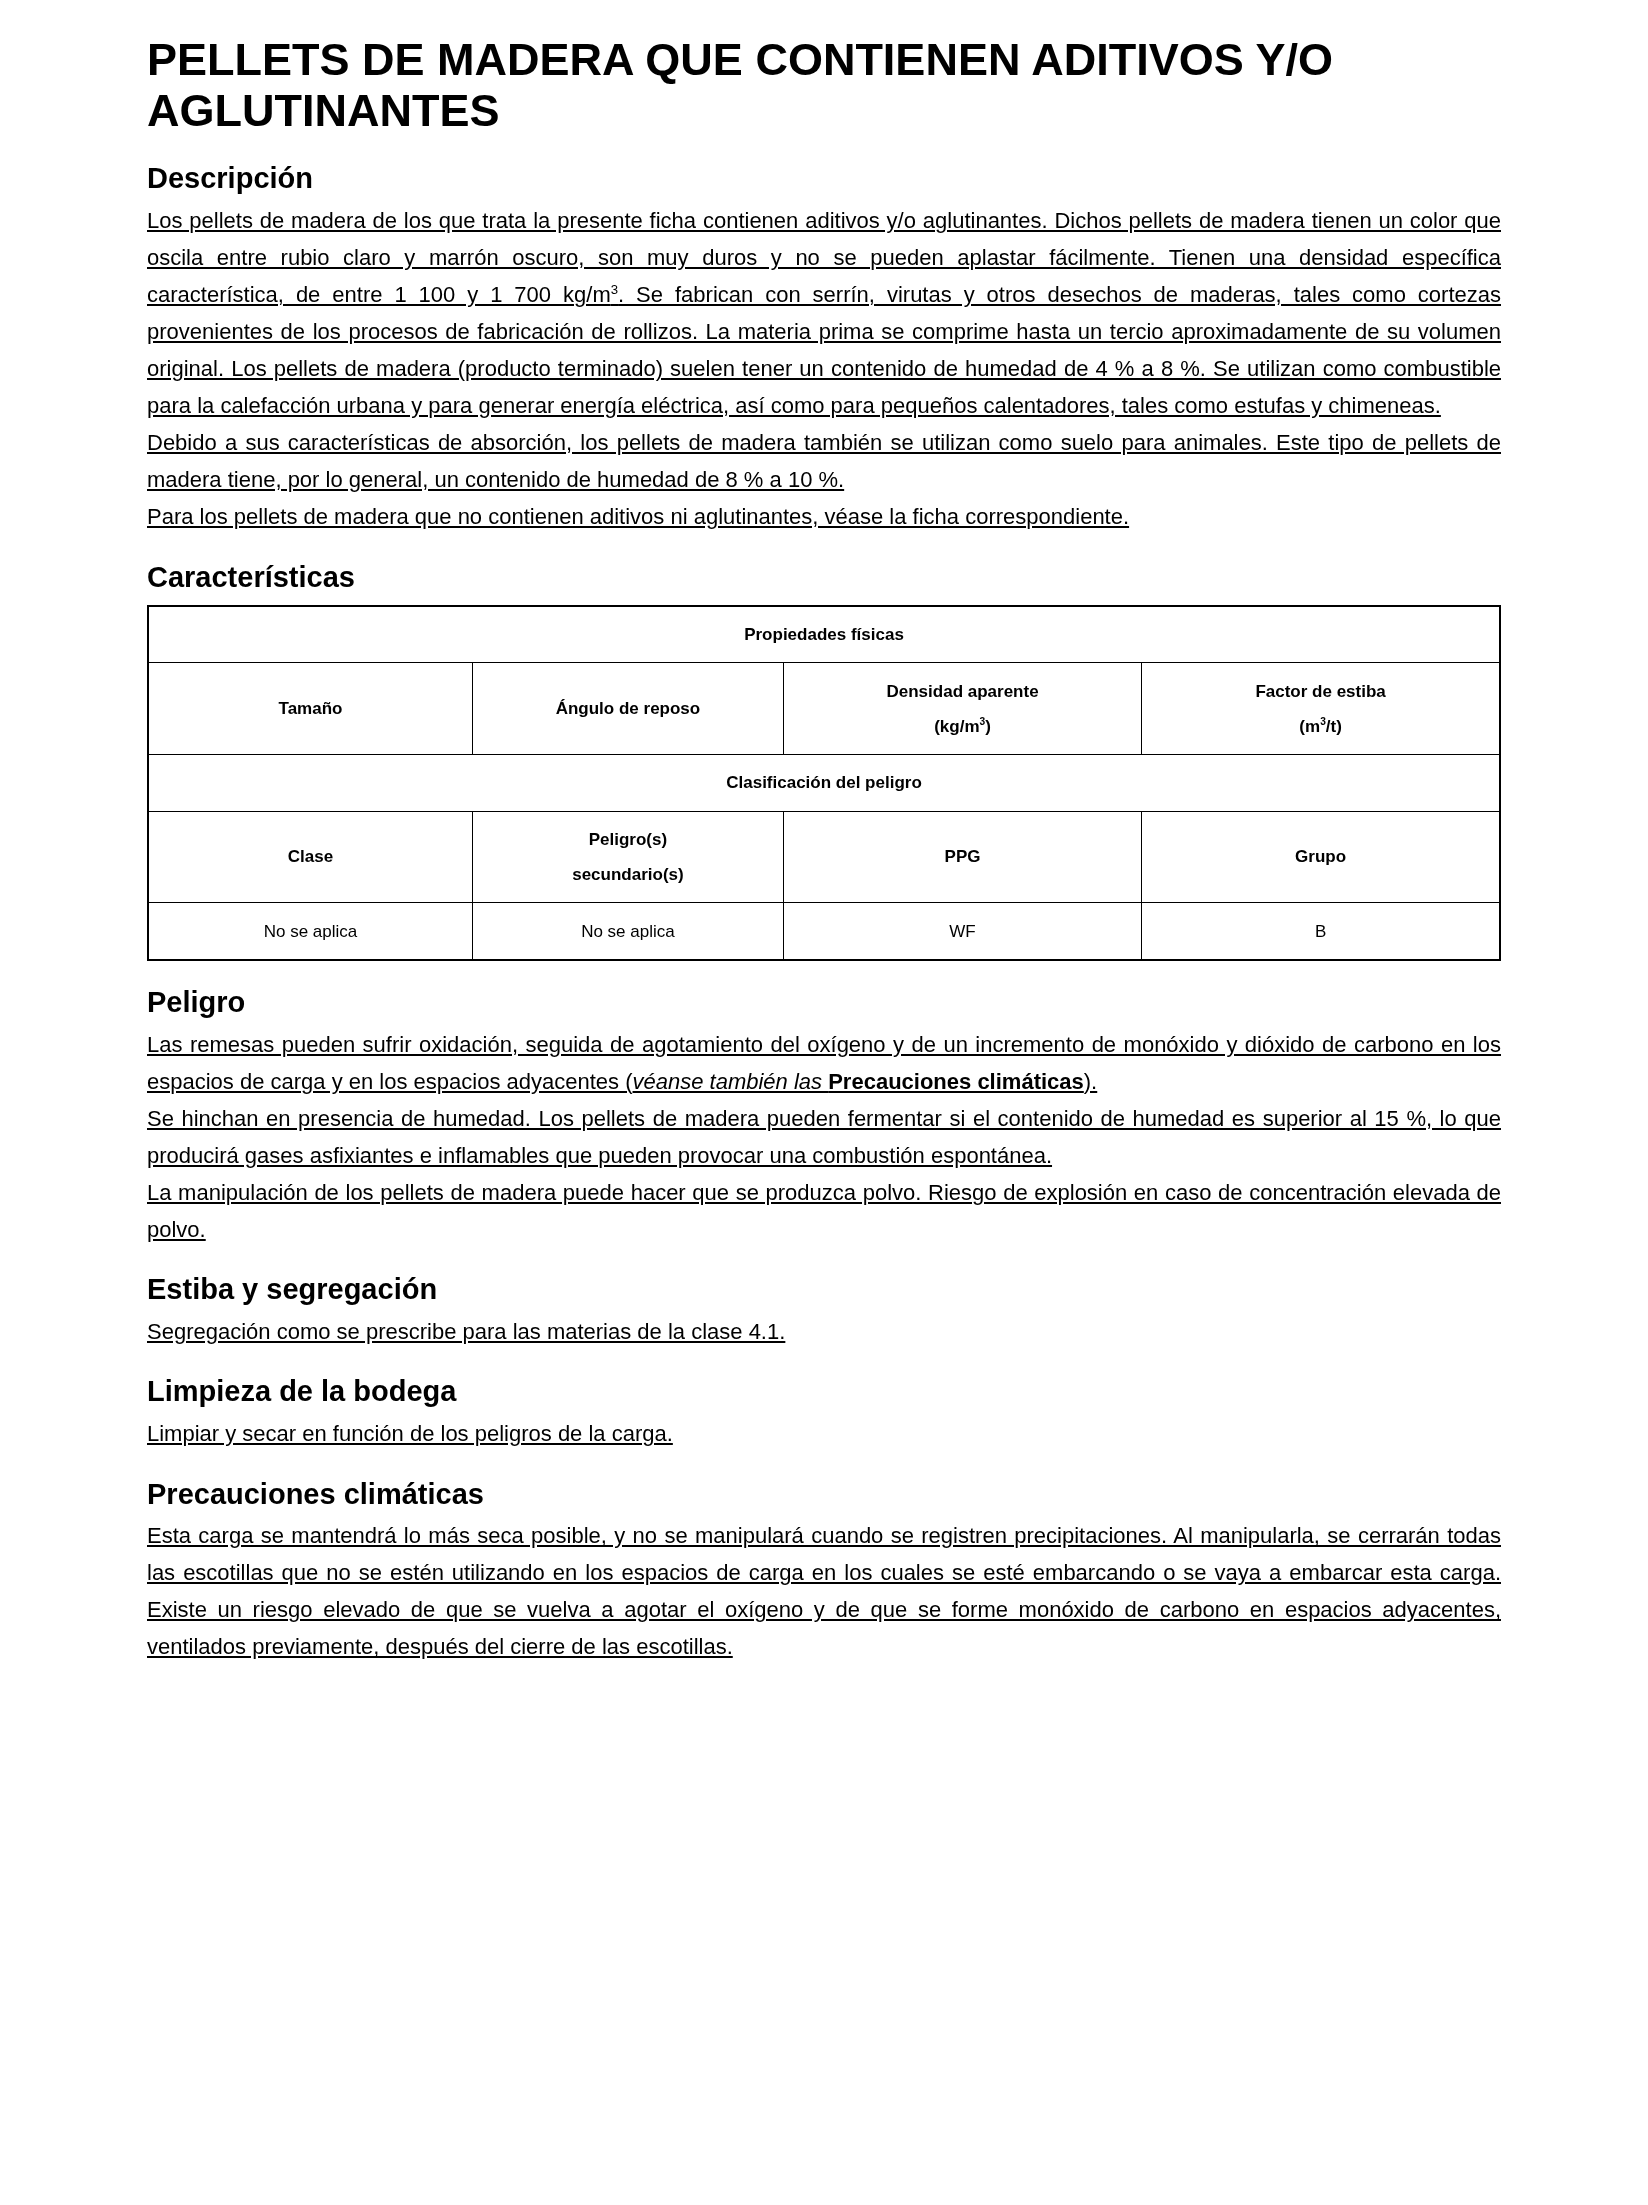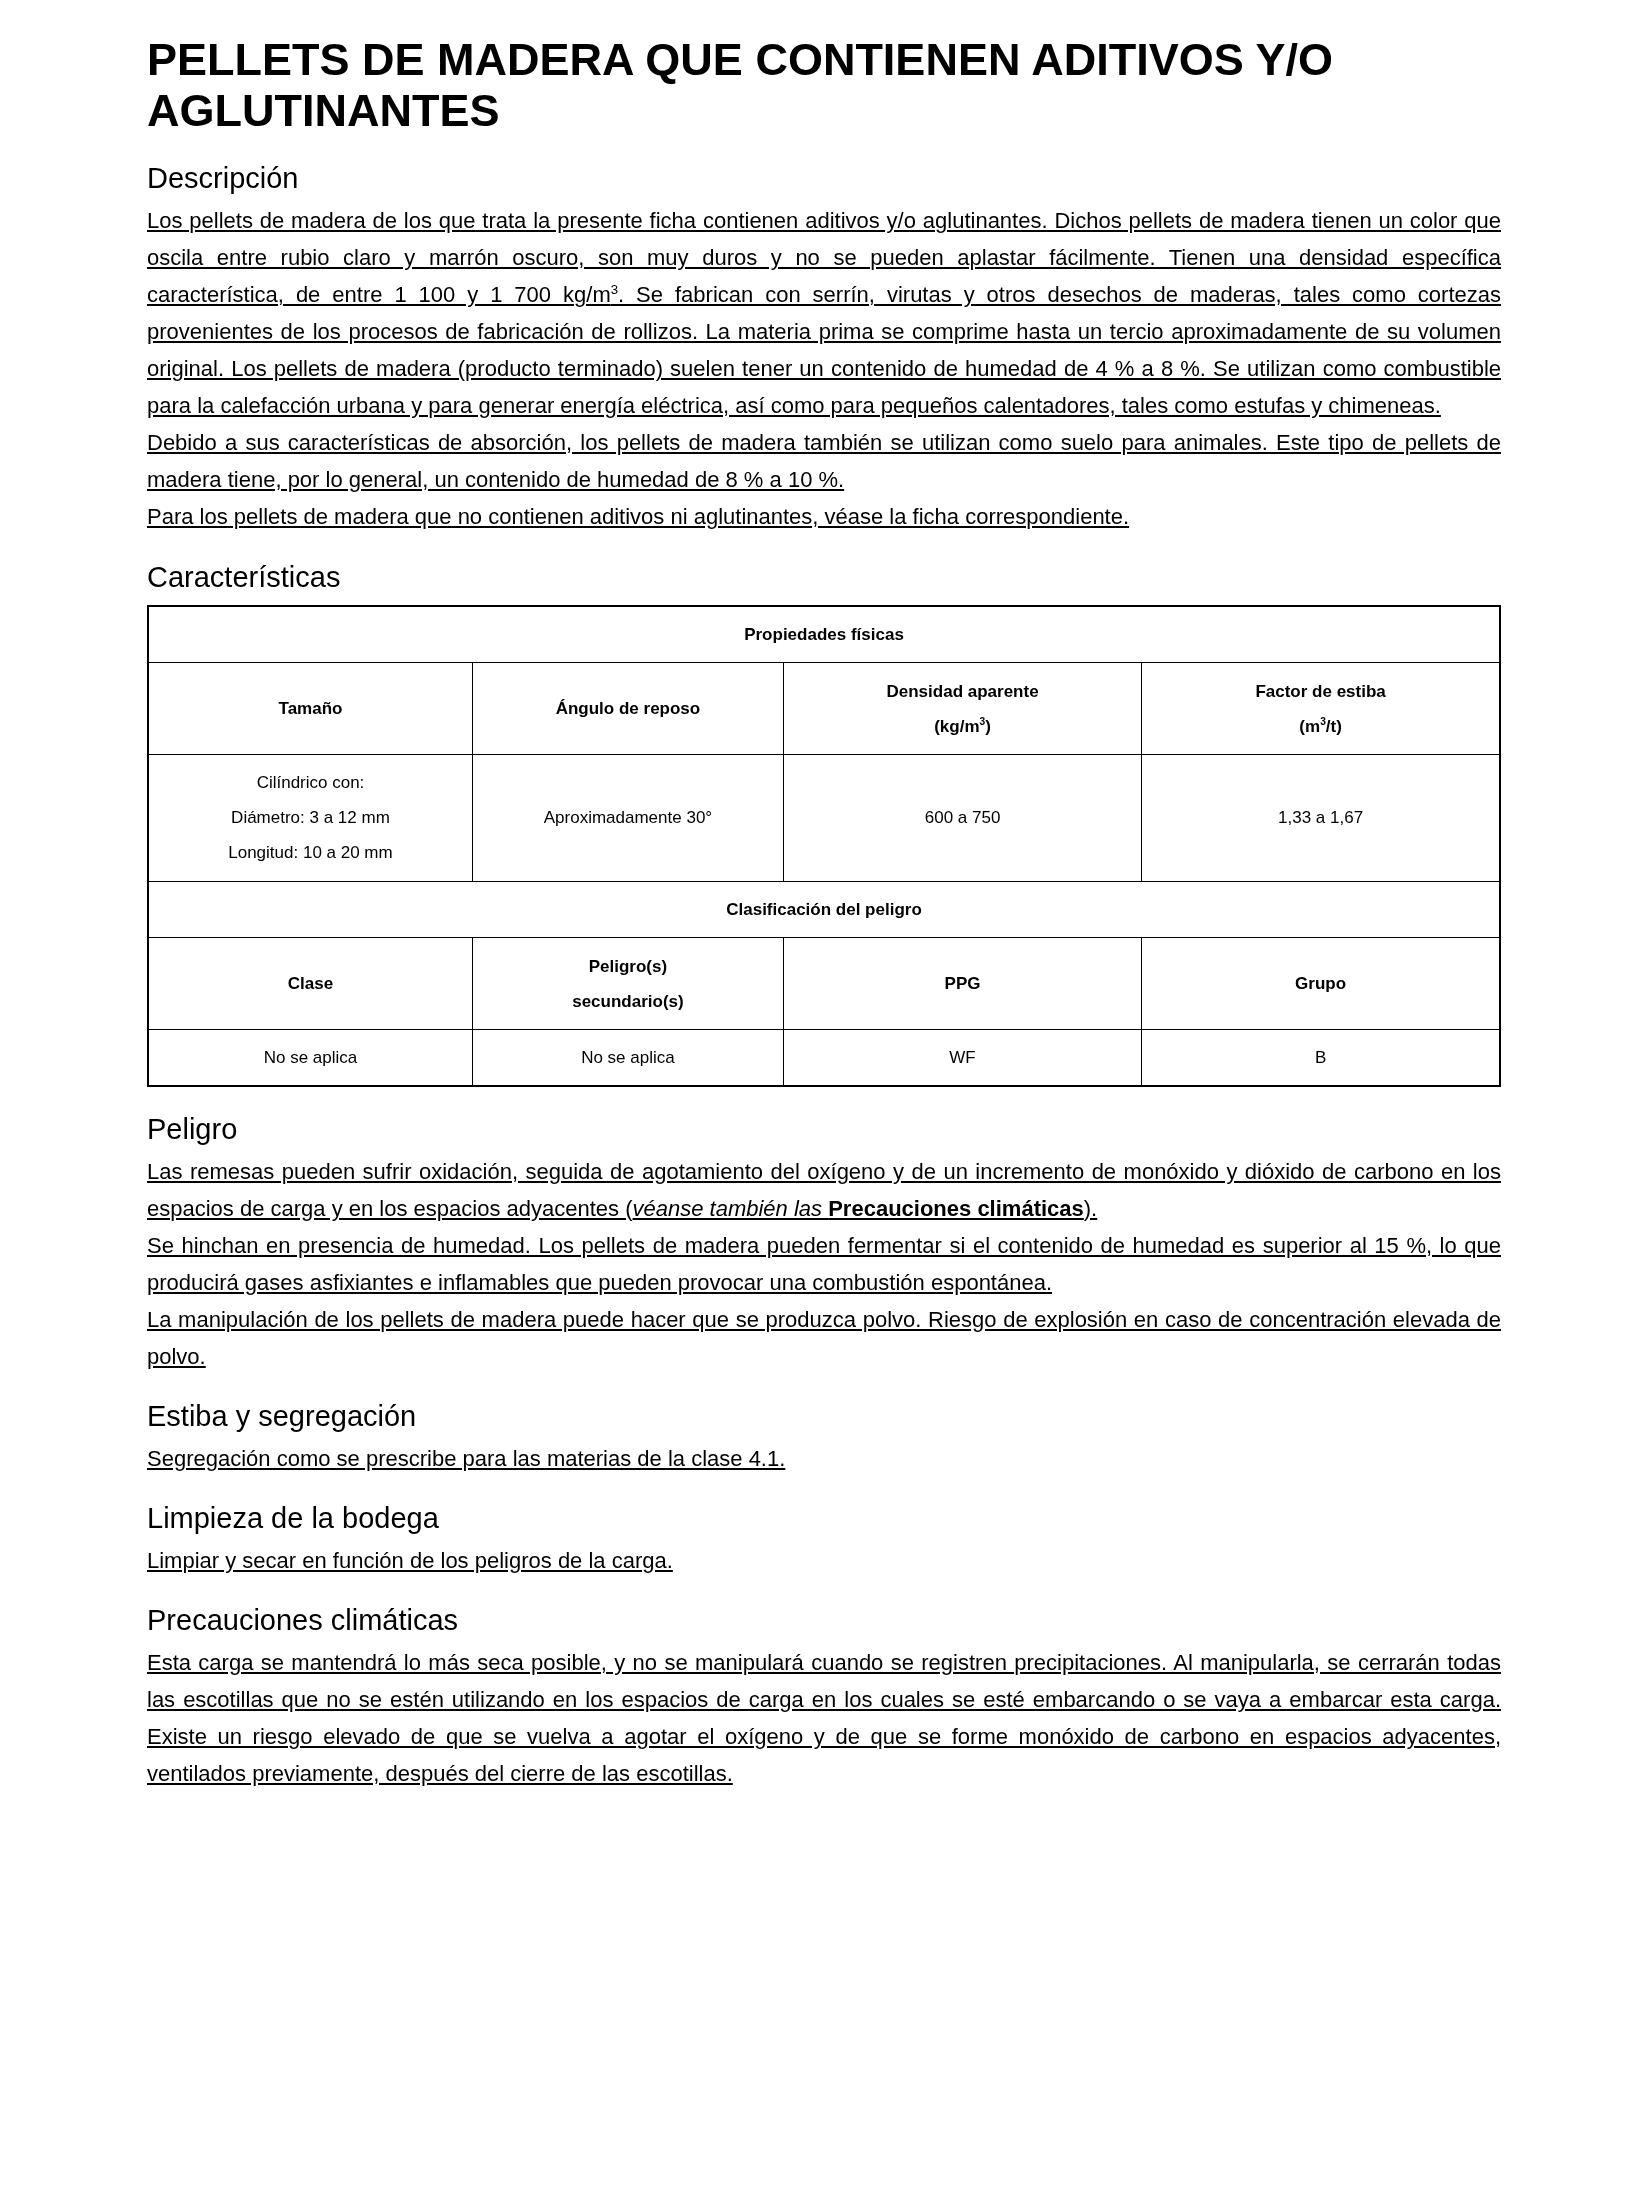--- a/index.html
+++ b/index.html
@@ -19,21 +19,21 @@
     padding: 24px 147px 48px 147px;
   }
   h1.doc-title {
     font-size: 45px;
     font-weight: bold;
     margin: 9.5px 0 0 0;
     line-height: 1.15;
   }
   h2.sec-heading {
     font-size: 29px;
-    font-weight: normal;
+    font-weight: bold;
     margin: 25.4px 0 6.4px 0;
     line-height: 1.15;
   }
   p.body-text {
     font-size: 22px;
     line-height: 37px;
     text-align: justify;
     text-decoration: underline;
   }
   .it { font-style: italic; }
@@ -93,30 +93,20 @@
           <td class="tbl-head">
             <span>Densidad aparente</span><br>
             <span>(kg/m</span><sup>3</sup><span>)</span>
           </td>
           <td class="tbl-head">
             <span>Factor de estiba</span><br>
             <span>(m</span><sup>3</sup><span>/t)</span>
           </td>
         </tr>
         <tr>
-          <td>
-            <span>Cilíndrico con:</span><br>
-            <span>Diámetro: 3 a 12 mm</span><br>
-            <span>Longitud: 10 a 20 mm</span>
-          </td>
-          <td>Aproximadamente 30°</td>
-          <td>600 a 750</td>
-          <td>1,33 a 1,67</td>
-        </tr>
-        <tr>
           <td colspan="4" class="tbl-title">Clasificación del peligro</td>
         </tr>
         <tr>
           <td class="tbl-head">Clase</td>
           <td class="tbl-head">
             <span>Peligro(s)</span><br>
             <span>secundario(s)</span>
           </td>
           <td class="tbl-head">PPG</td>
           <td class="tbl-head">Grupo</td>

